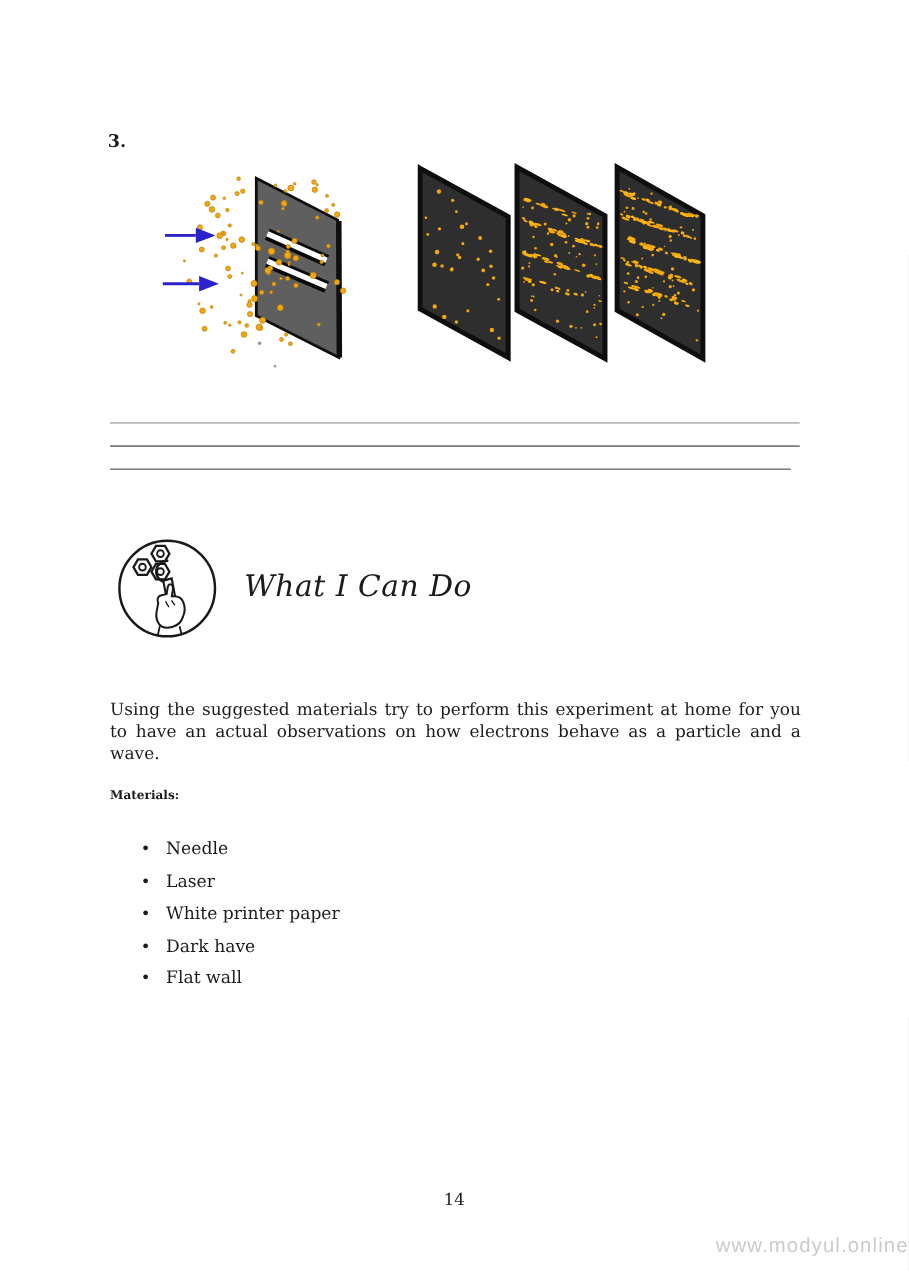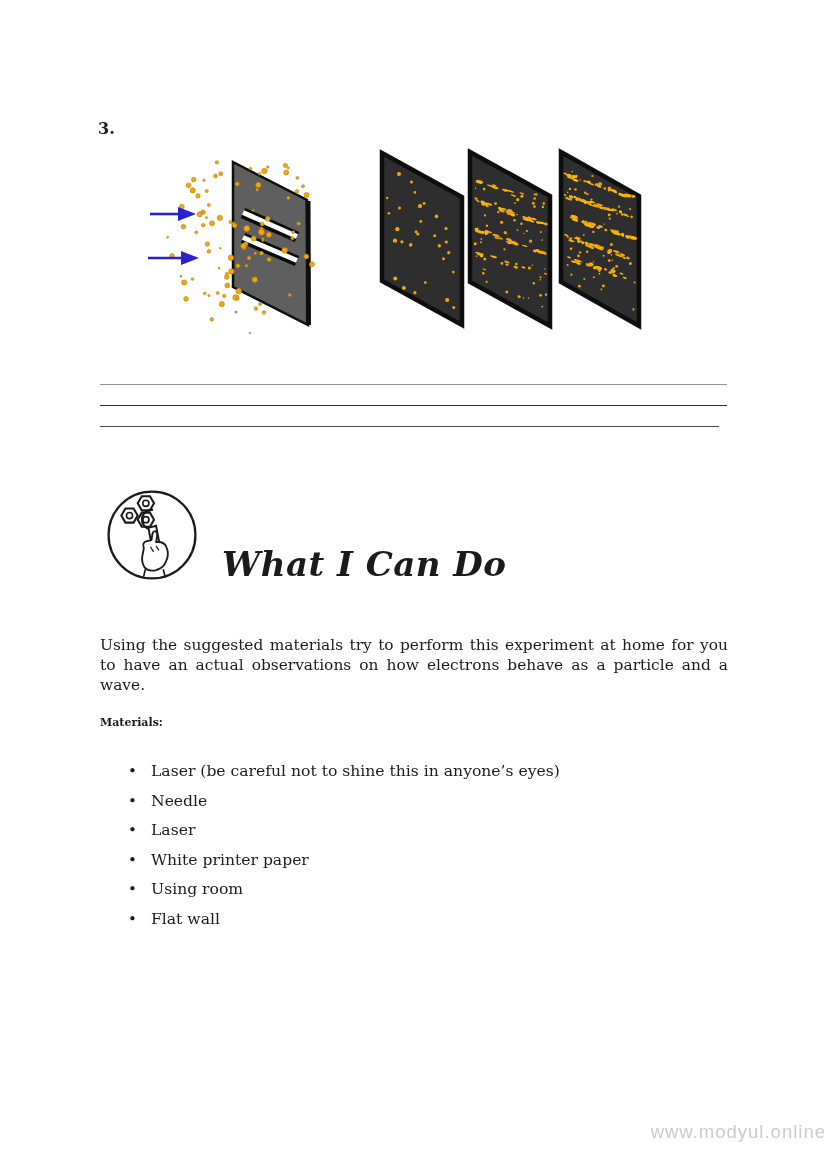--- a/index.html
+++ b/index.html
@@ -5,21 +5,21 @@
   html,body{margin:0;padding:0;background:#e8e8e8;}
   .page{position:relative;width:826px;height:1169px;background:#ffffff;margin:0 auto;
         font-family:"DejaVu Serif", serif;color:#1b1b1b;overflow:hidden;}
   .item-number{position:absolute;left:98px;top:119px;font-size:16px;font-weight:bold;}
   .figure{position:absolute;left:140px;top:140px;width:520px;height:200px;}
   .answer-line{position:absolute;left:100px;height:0;border-top-style:solid;border-top-width:1.6px;}
   .answer-line.l1{top:384px;width:627px;border-top-color:#8f8f8f;}
   .answer-line.l2{top:405px;width:627px;border-top-color:#2e2e2e;}
   .answer-line.l3{top:426px;width:619px;border-top-color:#4a4a4a;}
   .section-icon{position:absolute;left:106px;top:489px;width:92px;height:92px;}
-  .section-title{position:absolute;left:222px;top:544px;font-size:34px;font-weight:bold;
+  .section-title{position:absolute;left:222px;top:518px;font-size:27px;font-weight:normal;
                  font-style:italic;letter-spacing:0.5px;}
   .intro{position:absolute;left:100px;top:621px;width:628px;font-size:15.4px;
          line-height:19.7px;text-align:justify;}
   .materials-heading{position:absolute;left:100px;top:716px;font-size:11px;font-weight:bold;}
   .materials-list{position:absolute;left:128px;top:762px;margin:0;padding:0;list-style:none;
                   font-size:15.6px;}
   .materials-list li{position:relative;height:29.6px;padding-left:23px;}
   .materials-list li::before{content:"\2022";position:absolute;left:0;top:0;font-size:15px;}
   .page-number{position:absolute;left:0;top:1081px;width:826px;text-align:center;font-size:15px;}
   .footer-watermark{position:absolute;left:0;top:1121px;width:826px;text-align:right;
@@ -541,29 +541,29 @@
   </svg>
 
   <div class="section-title">What I Can Do</div>
 
   <p class="intro">Using the suggested materials try to perform this experiment at home for you to have an actual observations on how electrons behave as a particle and a wave.</p>
 
   <div class="materials-heading">Materials:</div>
 
   <ul class="materials-list">
 
-      <li>Laser (be careful not to shine this in anyone’s eyes)</li>
 
       <li>Needle</li>
 
       <li>Laser</li>
 
 
       <li>White printer paper</li>
 
-      <li>Using room</li>
+      <li>Dark have</li>
 
       <li>Flat wall</li>
     </ul>
 
+  <div class="page-number">14</div>
   <div class="footer-watermark">www.modyul.online</div>
 
 </div>
 
 </body></html>

